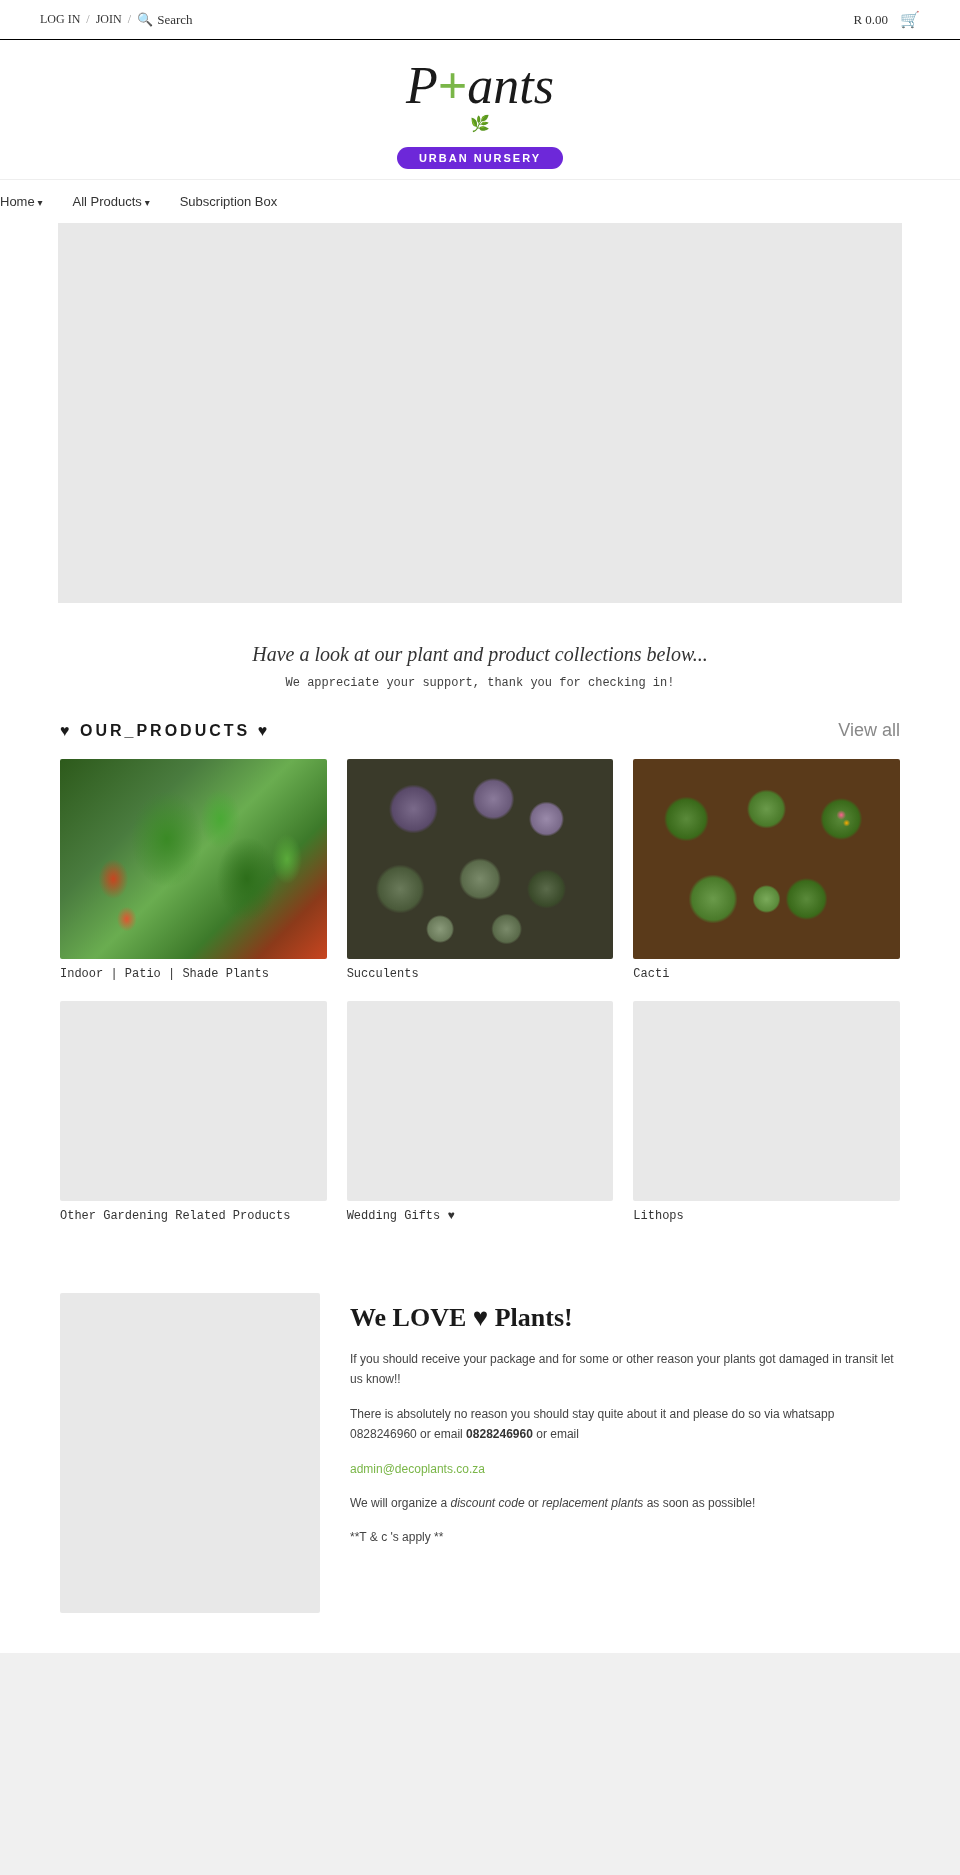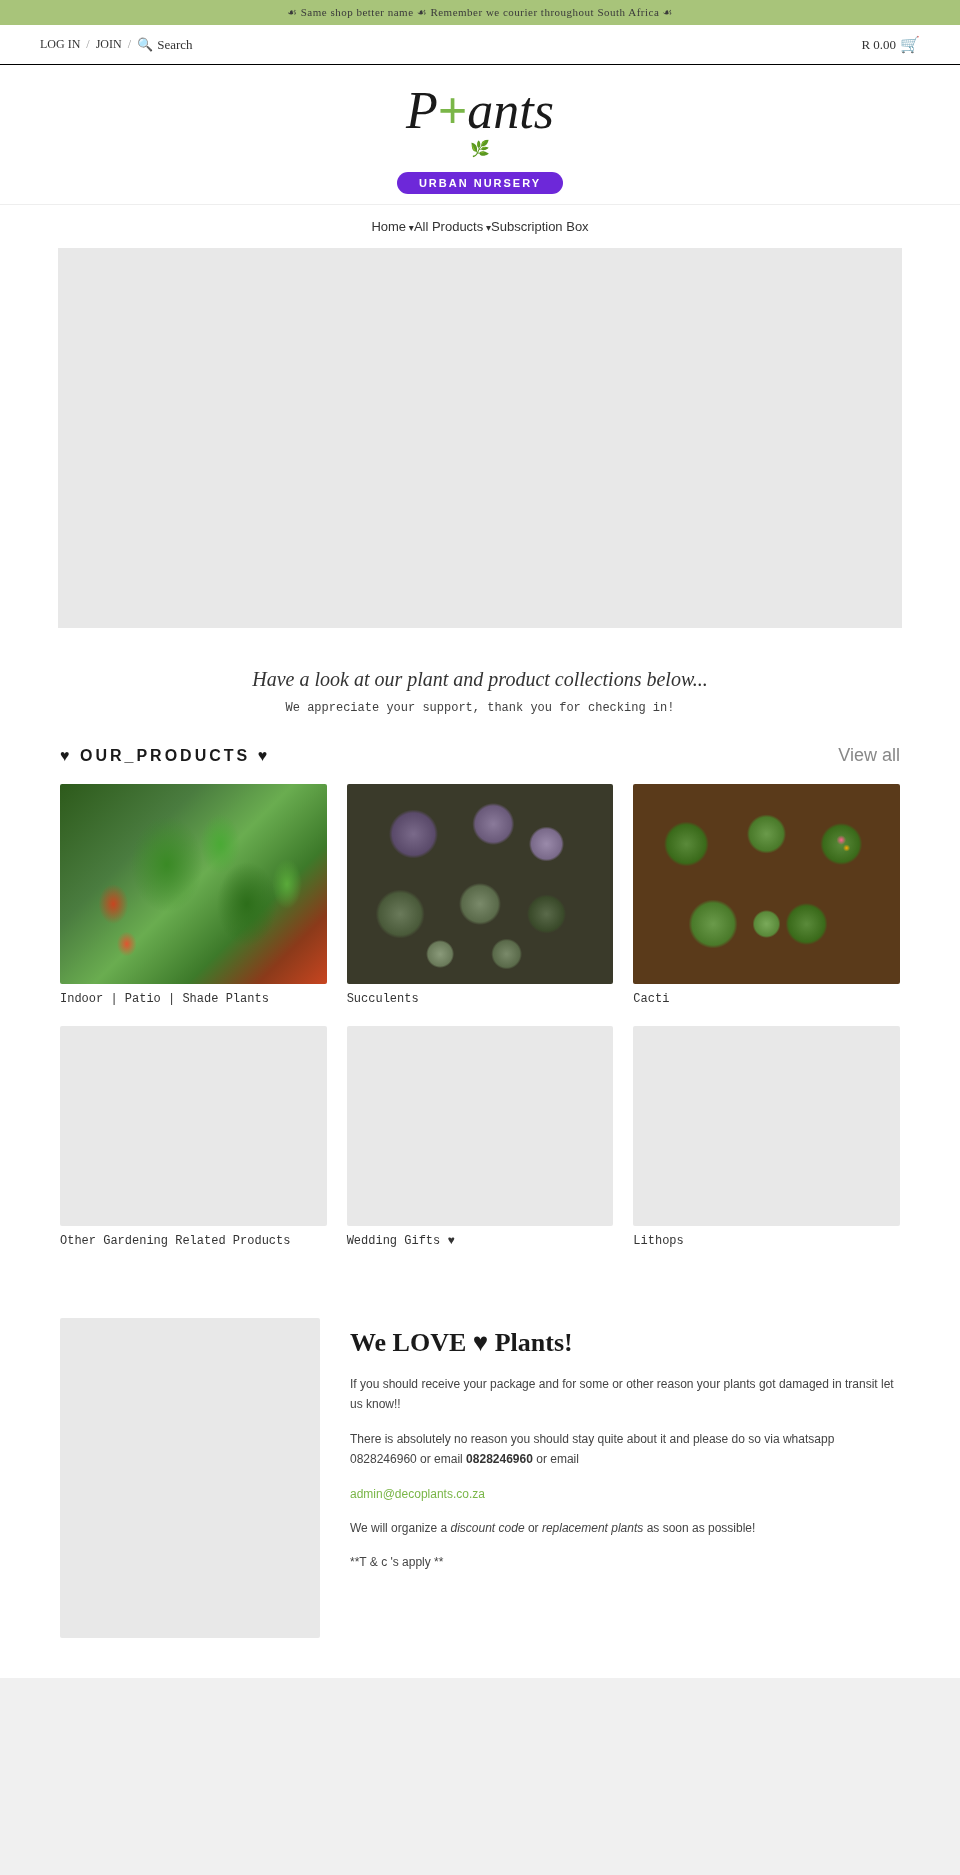--- a/index.html
+++ b/index.html
@@ -52,21 +52,21 @@
       font-size: 13px;
       color: #333;
       cursor: pointer;
     }
     .search-icon-char {
       font-size: 13px;
     }
     .header-right {
       display: flex;
       align-items: center;
-      gap: 4px;
+      gap: 12px;
       font-size: 13px;
       color: #333;
     }
     .cart-icon {
       font-size: 16px;
     }
 
     
     .logo-area {
       text-align: center;
@@ -96,21 +96,22 @@
       padding: 5px 22px;
       border-radius: 20px;
       margin-top: 8px;
       font-family: Arial, sans-serif;
       font-weight: 700;
     }
 
     
     .main-nav {
       display: flex;
-      justify-content: center;
+      justify-content: flex-start;
+      gap: 30px;
       padding: 14px 0;
       border-top: 1px solid #eee;
     }
     .main-nav a {
       text-decoration: none;
       color: #333;
       font-size: 13px;
       font-family: Arial, sans-serif;
     }
     .main-nav .has-dropdown::after {
@@ -302,23 +303,20 @@
     }
     .about-italic {
       font-style: italic;
     }
   </style>
 </head>
 <body>
 
 <div class="page-wrapper">
 
-  <div class="top-banner">
-    <span>☙ Same shop better name ☙ Remember we courier throughout South Africa ☙</span>
-  </div>
 
   <div class="header">
     <div class="header-left">
       <a>LOG IN</a>
       <span class="sep">/</span>
       <a>JOIN</a>
       <span class="sep">/</span>
       <div class="search-area">
         <span class="search-icon-char">🔍</span>
         <span>Search</span>

